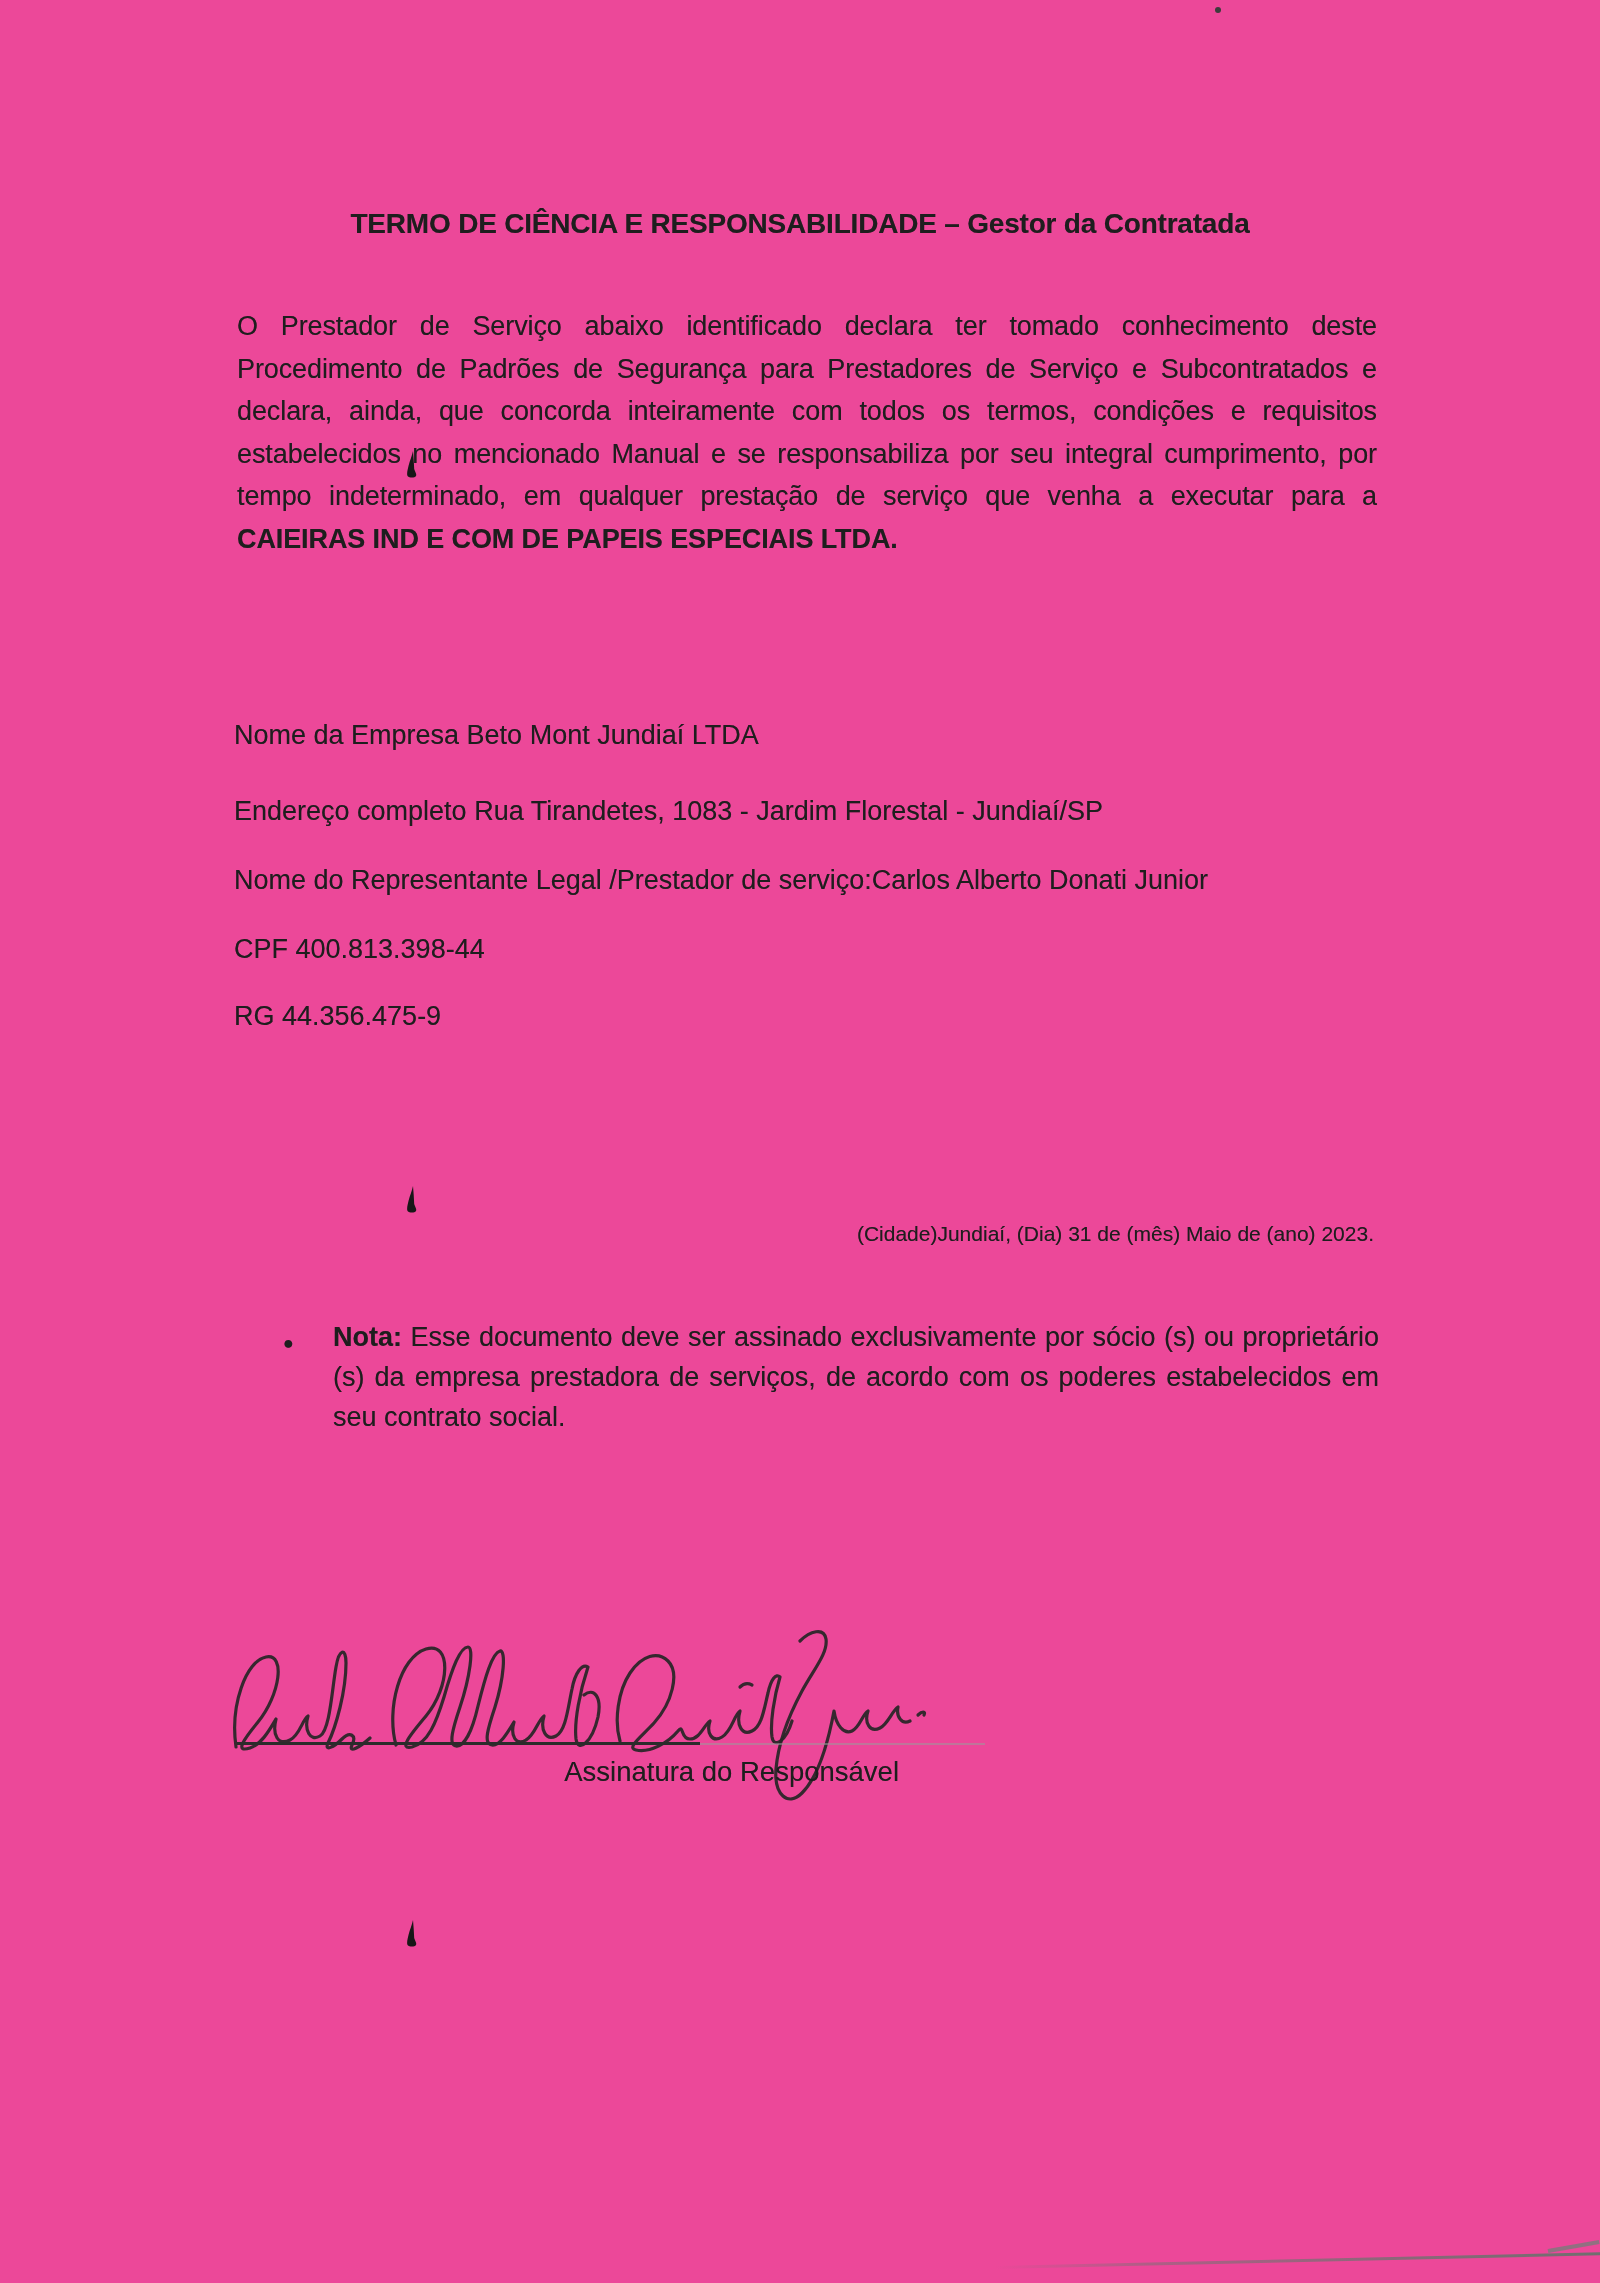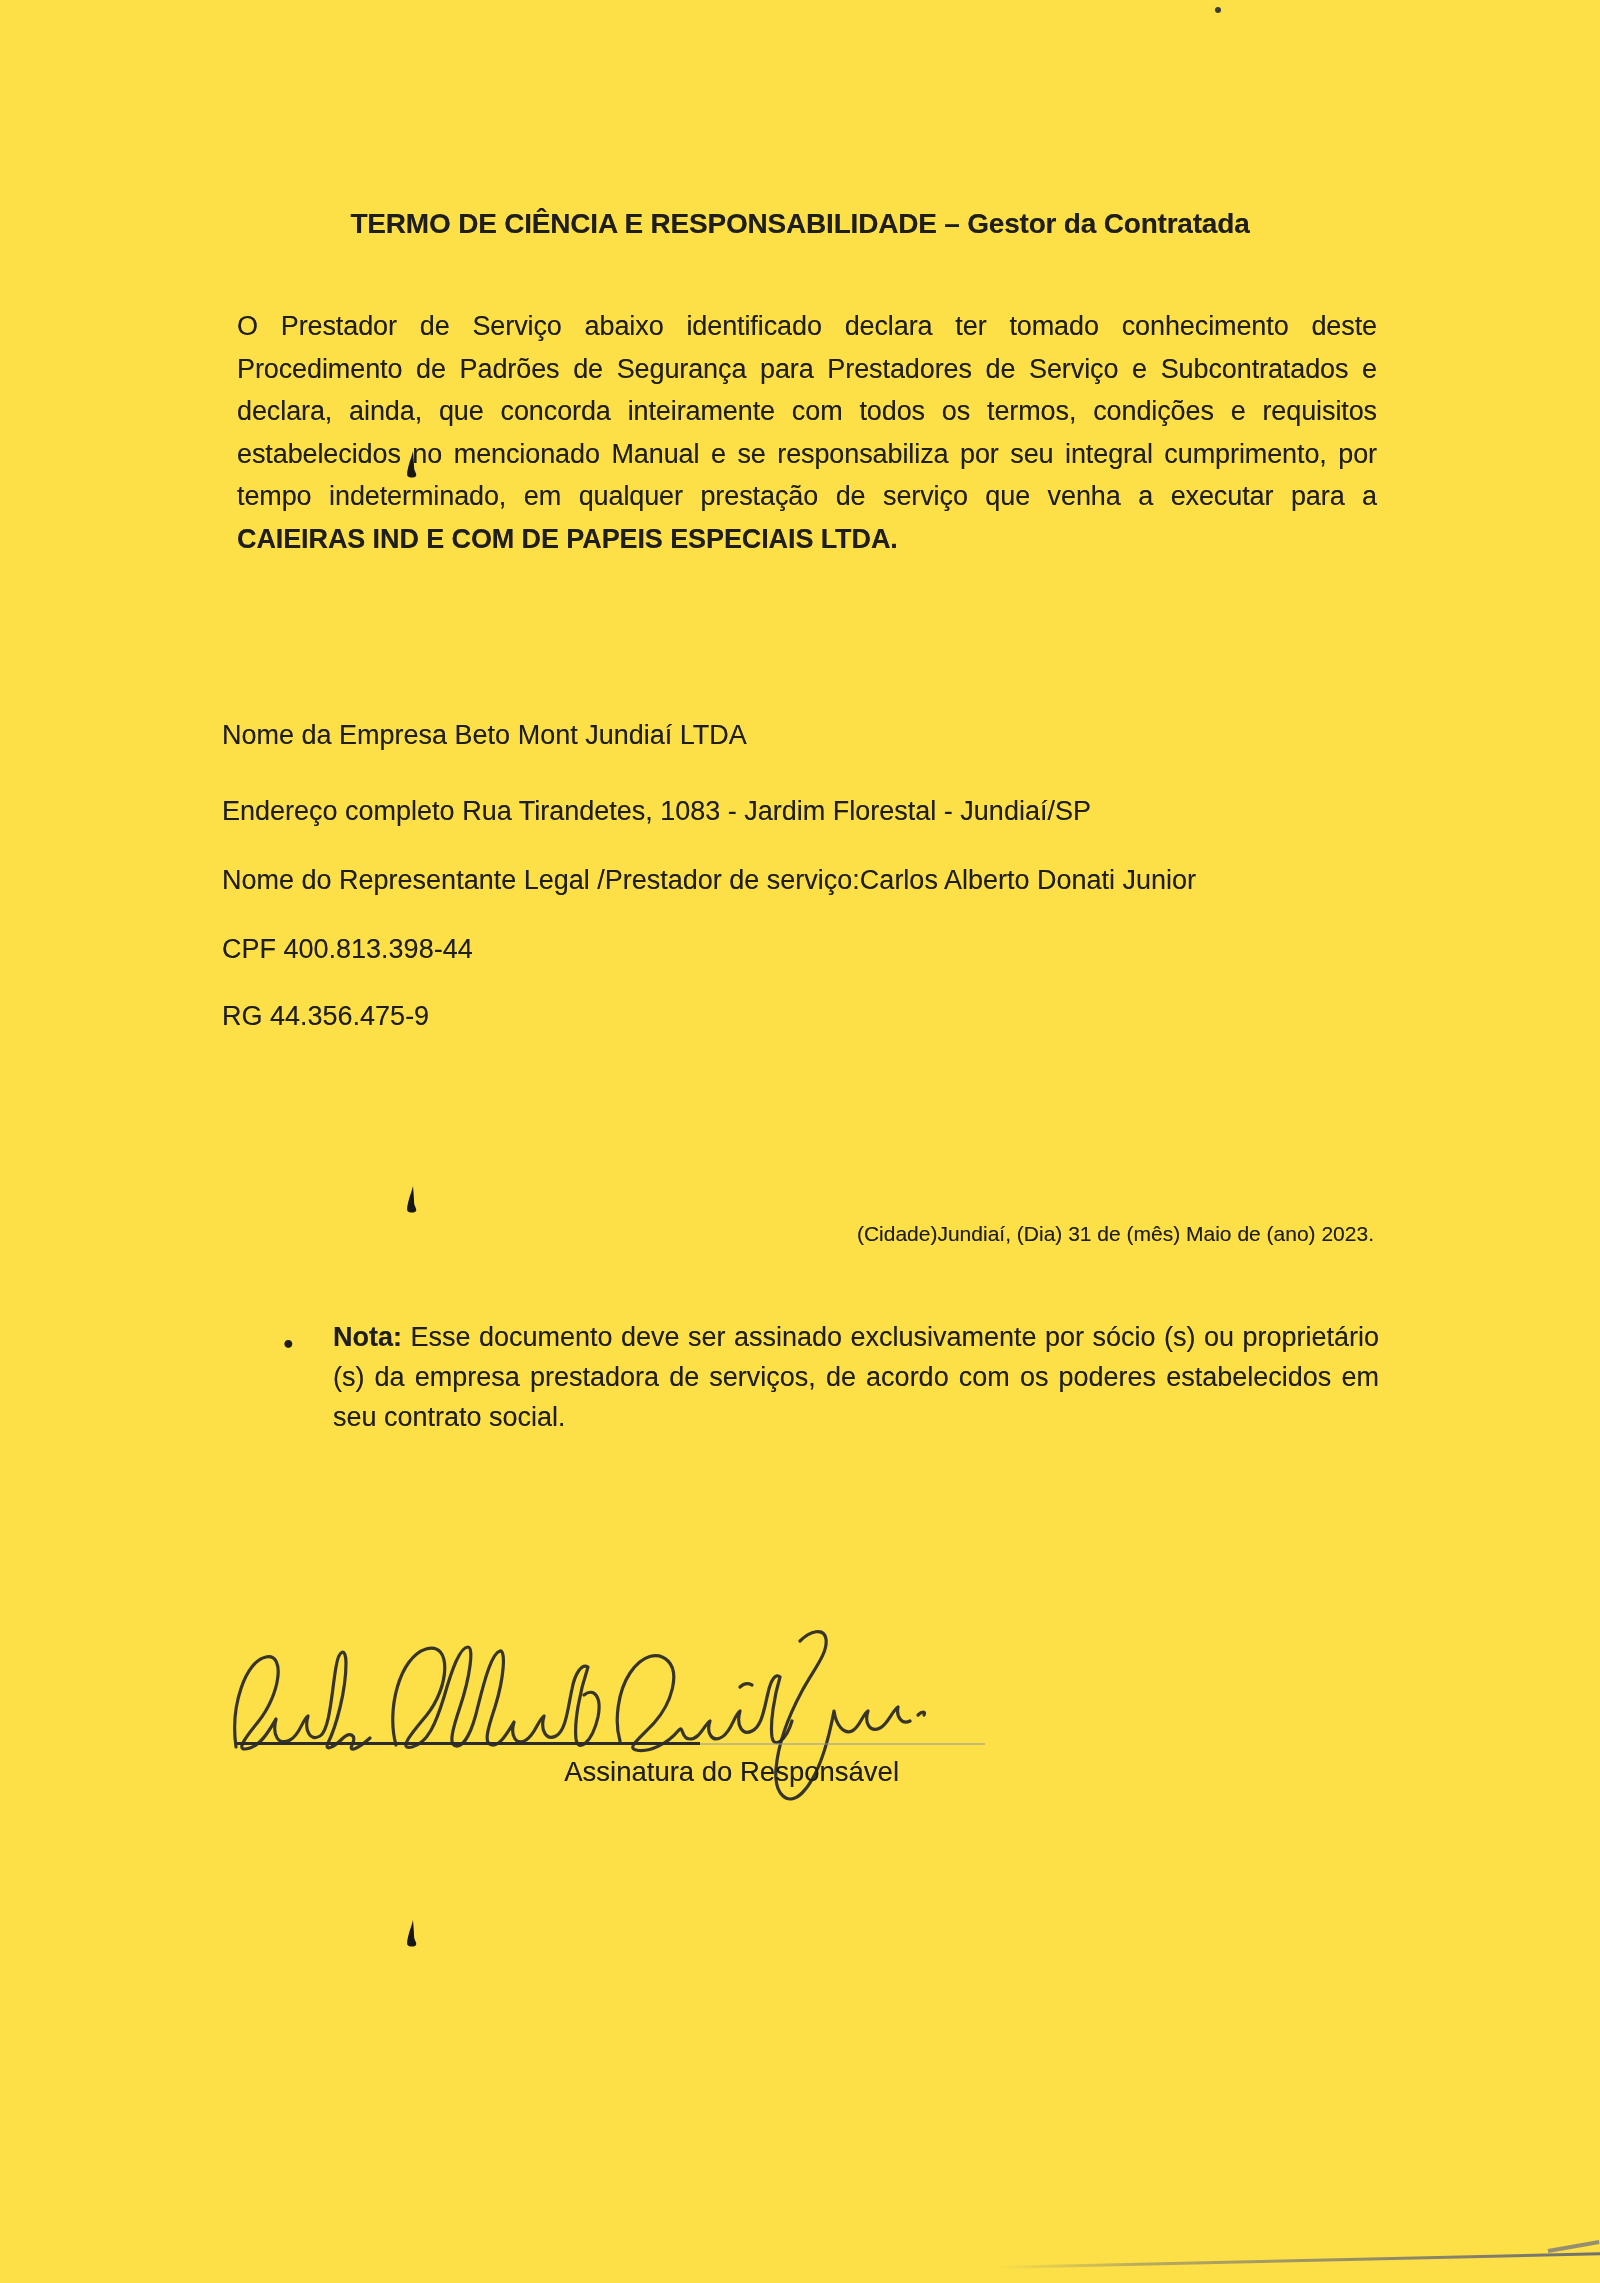--- a/index.html
+++ b/index.html
@@ -1,19 +1,19 @@
 <!DOCTYPE html>
 <html><head>
 <meta charset="utf-8">
 <style>
   html,body{margin:0;padding:0;background:#ffffff;}
   .page{
     position:relative;
     width:1600px;height:2283px;
-    background:#fde047;
+    background:#ec4899;
     font-family:"Liberation Sans", sans-serif;
     color:#1e1e1e;
     overflow:hidden;
   }
   .txt{
     position:absolute;
     font-size:27px;
     line-height:42px;
     color:#1e1e1e;
     text-shadow:0 0 0.6px rgba(25,25,25,0.45);
@@ -22,21 +22,21 @@
   .doc-title{
     left:0;top:203px;width:1600px;
     text-align:center;
     font-size:28px;font-weight:bold;
     letter-spacing:-0.2px;
   }
   .para{left:237px;width:1140px;text-align:justify;letter-spacing:-0.1px;}
   .para1{top:305px;line-height:42.5px;}
   .para2{top:565px;line-height:42.5px;}
   .bold{font-weight:bold;}
-  .field{left:222px;width:1200px;line-height:40px;}
+  .field{left:234px;width:1200px;line-height:40px;}
   .f-company{top:715px;}
   .f-address{top:791px;}
   .f-representative{top:860px;}
   .f-cpf{top:929px;}
   .f-rg{top:996px;}
   .date-line{
     left:224px;top:1213px;width:1150px;
     text-align:right;line-height:42px;font-size:21px;
   }
   .nota-bullet{

